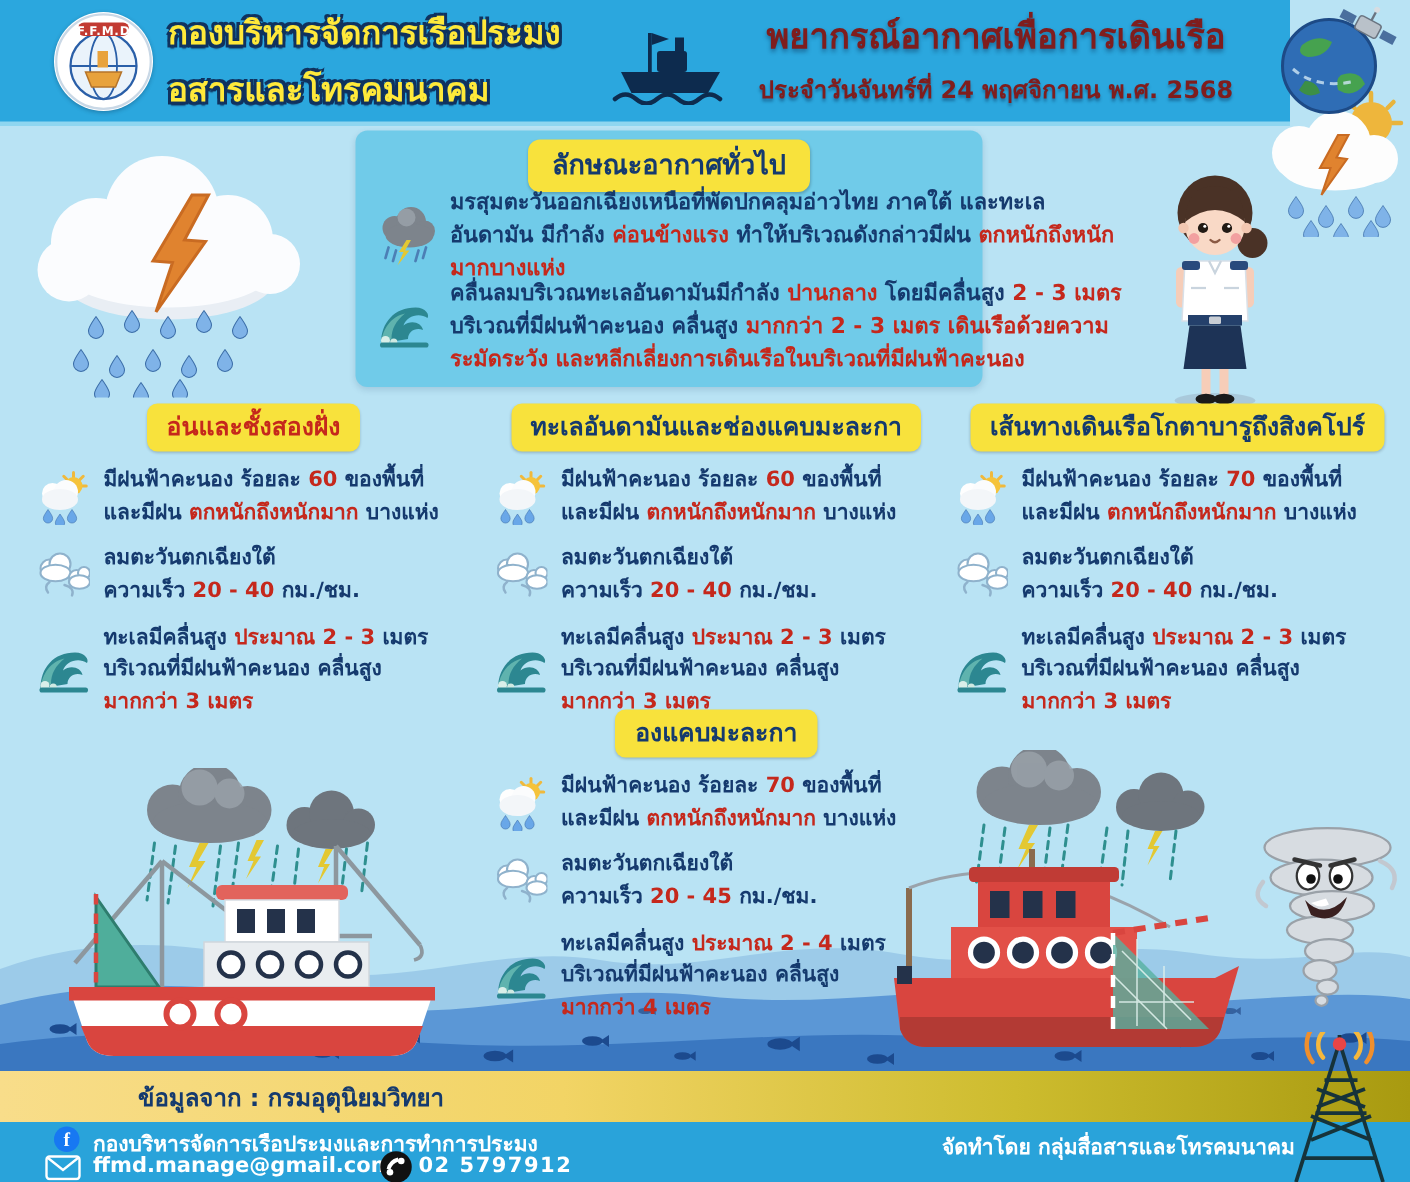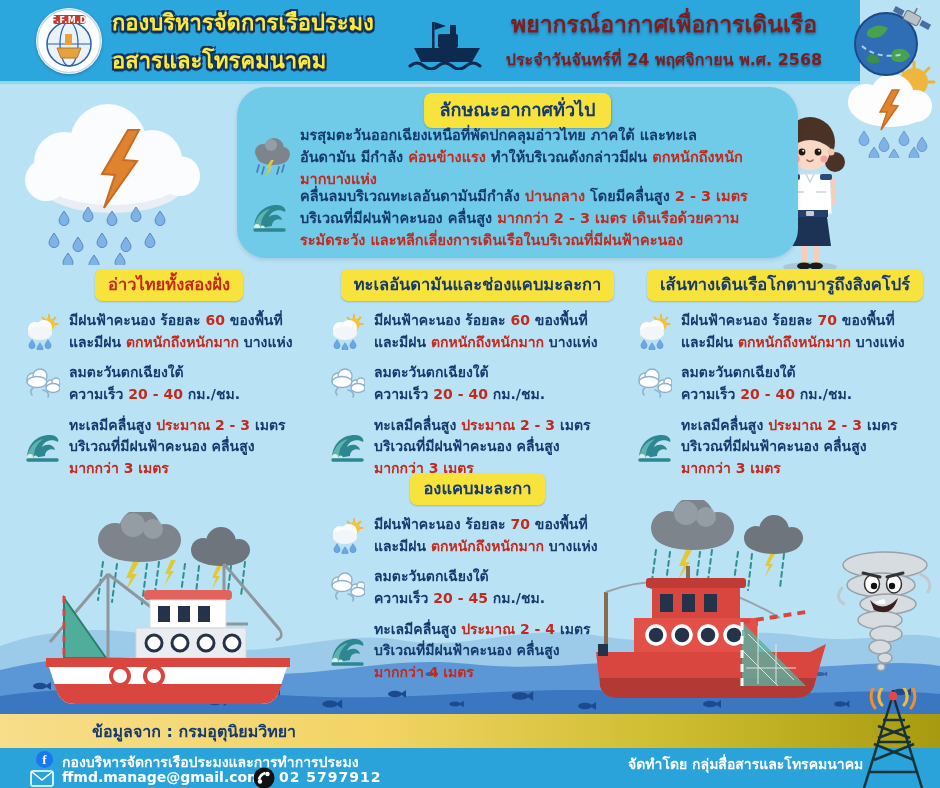--- a/index.html
+++ b/index.html
@@ -18,22 +18,22 @@
   .logo-text{position:absolute;left:0;top:10px;width:66px;text-align:center;font-size:8px;color:#b03226;letter-spacing:.5px;}
   .org-title{position:absolute;left:112px;top:4px;font-size:22px;line-height:38px;color:#ffe93a;
     text-shadow:-2px -2px 0 #10325e,2px -2px 0 #10325e,-2px 2px 0 #10325e,2px 2px 0 #10325e,0 3px 1px #10325e;}
   .header-boat{position:absolute;left:408px;top:12px;}
   .fc-box{position:absolute;left:488px;top:6px;width:352px;text-align:center;color:#7f1d1d;}
   .fc-title{font-size:23px;text-shadow:0 2px 3px rgba(8,40,78,.45);}
   .fc-date{margin-top:5px;font-size:16px;text-shadow:0 2px 2px rgba(8,40,78,.4);}
   .earth{position:absolute;left:846px;top:2px;}
 
   
-  .bubble{position:absolute;left:237px;top:87px;width:561px;height:171px;background:var(--bubble-blue,#70cbe9);
-    border-radius:29px;z-index:3;box-shadow:0 2px 4px rgba(20,60,100,.15);}
+  .bubble{position:absolute;left:237px;top:87px;width:418px;height:171px;background:var(--bubble-blue,#70cbe9);
+    border-radius:8px;z-index:3;box-shadow:0 2px 4px rgba(20,60,100,.15);}
   .bubble-badge{position:absolute;top:6px;left:50%;transform:translateX(-50%);
     background:var(--badge-yellow,#f8e23c);color:var(--navy,#153a6e);font-size:18px;
     padding:2px 16px 4px;border-radius:8px;white-space:nowrap;box-shadow:0 1px 2px rgba(0,0,0,.2);}
   .brow{position:absolute;left:14px;width:500px;display:flex;gap:9px;align-items:center;}
   .brow-1{top:38px;}
   .brow-2{top:99px;}
   .brow .ic{flex:0 0 40px;width:40px;height:40px;}
   .brow .txt{font-size:14.5px;line-height:1.5;color:var(--navy,#153a6e);}
 
   
@@ -176,21 +176,21 @@
             <circle cx="6" cy="28" r="3" fill="#d9efe9"></circle>
             <circle cx="11.5" cy="29" r="2.4" fill="#cfe9e2"></circle>
             <path d="M4,31 L33,31" stroke="#2c8791" stroke-width="3.4" stroke-linecap="round"></path>
           </svg>
         </div>
       <div class="txt"><span class="seg-navy">คลื่นลมบริเวณทะเลอันดามันมีกำลัง </span><span class="seg-red">ปานกลาง</span><span class="seg-navy"> โดยมีคลื่นสูง </span><span class="seg-red">2 - 3 เมตร</span><span class="seg-navy"> บริเวณที่มีฝนฟ้าคะนอง คลื่นสูง </span><span class="seg-red">มากกว่า 2 - 3 เมตร เดินเรือด้วยความระมัดระวัง และหลีกเลี่ยงการเดินเรือในบริเวณที่มีฝนฟ้าคะนอง</span></div>
     </div>
   </div>
 
   <div class="sec sec-0">
-      <div class="sec-badge"><span class="badge-label t-red">อ่าวไทยทั้งสองฝั่ง</span></div>
+      <div class="sec-badge"><span class="badge-label t-red">อ่นและชั้งสองฝั่ง</span></div>
       <div class="item">
         <div class="ic">
           <svg width="36" height="36" viewBox="0 0 36 36">
             <g stroke="#f0b93c" stroke-width="2" stroke-linecap="round">
               <line x1="25" y1="1" x2="25" y2="4.5"></line>
               <line x1="33.5" y1="10" x2="30" y2="10"></line>
               <line x1="31.5" y1="3.5" x2="29" y2="6"></line>
               <line x1="18.5" y1="3.5" x2="21" y2="6"></line>
             </g>
             <circle cx="25" cy="10" r="6" fill="#f5c33b"></circle>

